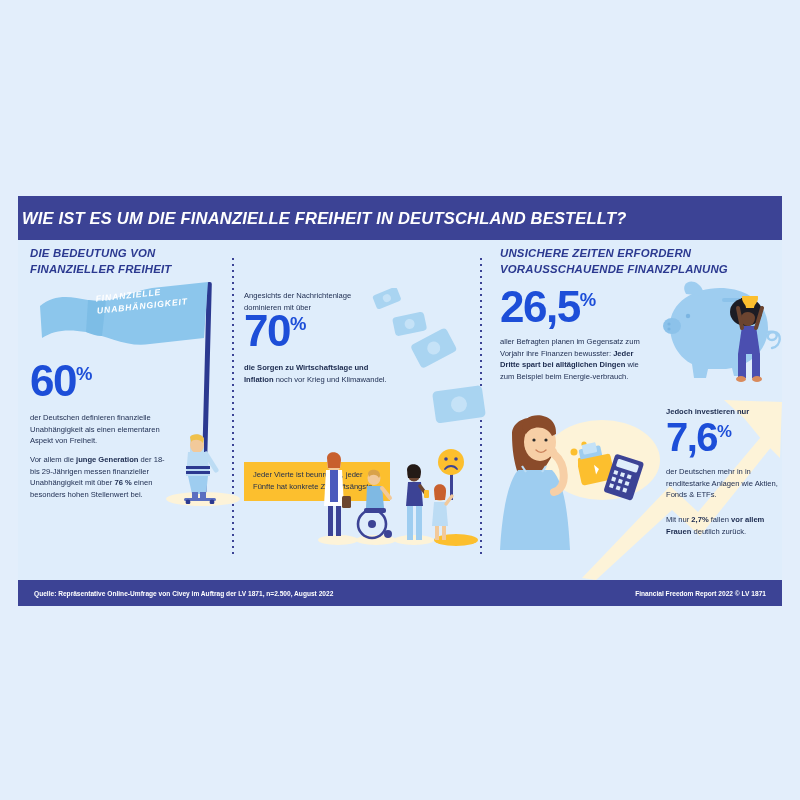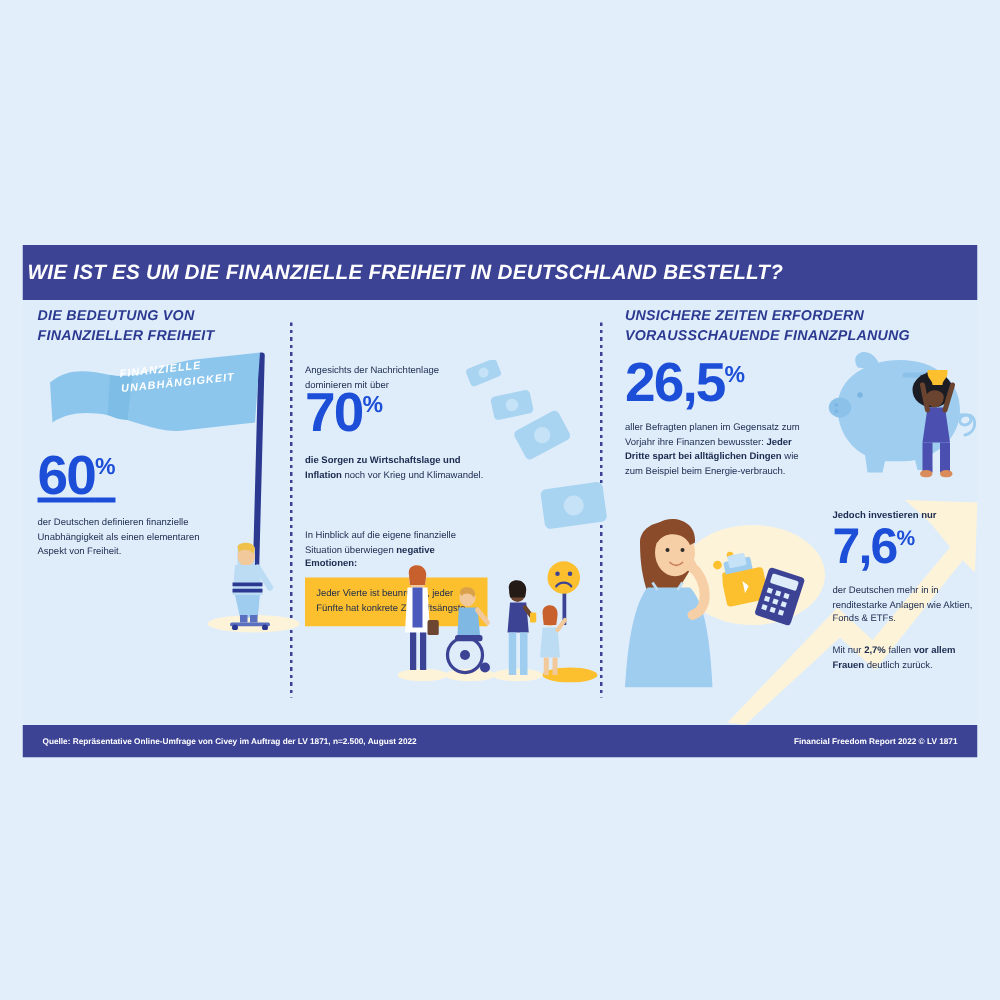--- a/index.html
+++ b/index.html
@@ -156,26 +156,27 @@
       <svg class="art" style="left:14px; top:40px;" width="180" height="68" viewBox="0 0 180 68">
         <path d="M8 26 C22 14 38 16 56 20 C78 25 96 12 120 8 L176 2 L172 58 L118 64
                  C96 68 76 56 54 52 C36 49 22 50 10 58 Z" fill="#8cc6ec"></path>
         <path d="M56 20 C62 21 68 21 74 20 L70 56 C64 56 59 54 54 52 Z" fill="#7dbde6"></path>
       </svg>
       <div class="art" style="left:78px; top:48px; width:110px; transform:rotate(-6deg);">
         <div style="color:#fff; font-size:8.6px; font-weight:bold; font-style:italic; letter-spacing:0.9px;">FINANZIELLE</div>
         <div style="color:#fff; font-size:8.6px; font-weight:bold; font-style:italic; letter-spacing:0.9px; margin-top:2px;">UNABHÄNGIGKEIT</div>
       </div>
 
-      <div class="bignum" style="position:absolute; left:12px; top:122px; font-size:44px;text-decoration:underline;">
+      <div class="bignum" style="position:absolute; left:12px; top:122px; font-size:44px;">
         <span>60</span><span class="pct">%</span>
       </div>
 
       <div class="para" style="position:absolute; left:12px; top:172px; width:138px;">der Deutschen definieren finanzielle Unabhängigkeit als einen elementaren Aspekt von Freiheit.</div>
 
+      <div class="para" style="position:absolute; left:12px; top:214px; width:144px;"><span>Vor allem die </span><b>junge Generation</b><span> der 18- bis 29-Jährigen messen finanzieller Unabhängigkeit mit über </span><b>76 %</b><span> einen besonders hohen Stellenwert bei.</span></div>
 
       <div class="ground-a"></div>
       <svg class="art" style="left:152px; top:192px;" width="60" height="72" viewBox="0 0 60 72">
         <path d="M20 6 C20 1 34 1 34 8 L34 20 L20 20 Z" fill="#bcdcf4"></path>
         <ellipse cx="27" cy="13" rx="7" ry="8" fill="#f2c99a"></ellipse>
         <path d="M20 5 C22 1 33 1 34 7 L33 11 C30 7 23 7 21 10 Z" fill="#f0c14b"></path>
         <path d="M18 20 L37 20 L40 44 L16 44 Z" fill="#bcdcf4"></path>
         <rect x="16" y="34" width="24" height="3" fill="#2b3990"></rect>
         <rect x="16" y="39" width="24" height="3" fill="#2b3990"></rect>
         <path d="M18 44 L38 44 L36 62 L22 62 Z" fill="#9ecdf0"></path>
@@ -213,21 +214,20 @@
       </svg>
 
       <div class="para" style="position:absolute; left:6px; top:50px; width:130px;">Angesichts der Nachrichtenlage dominieren mit über</div>
 
       <div class="bignum" style="position:absolute; left:6px; top:72px; font-size:44px;">
         <span>70</span><span class="pct">%</span>
       </div>
 
       <div class="para" style="position:absolute; left:6px; top:122px; width:148px;"><b>die Sorgen zu Wirtschaftslage und Inflation</b><span> noch vor Krieg und Klimawandel.</span></div>
 
-      <div class="para" style="position:absolute; left:6px; top:182px; width:140px;"><span>In Hinblick auf die eigene finanzielle Situation überwiegen </span><b>negative Emotionen:</b></div>
 
       <div class="highlight-box" style="position:absolute; left:6px; top:222px; width:146px;"><b>Jeder Vierte</b><span> ist beunruhigt, </span><b>jeder Fünfte</b><span> hat konkrete </span><b>Zukunftsängste.</b></div>
 
       <svg class="art" style="left:78px; top:206px;" width="170" height="100" viewBox="0 0 170 100">
 
         <ellipse cx="22" cy="94" rx="20" ry="5" fill="#fdf3d8"></ellipse>
         <ellipse cx="60" cy="94" rx="20" ry="5" fill="#fdf3d8"></ellipse>
         <ellipse cx="98" cy="94" rx="20" ry="5" fill="#fdf3d8"></ellipse>
         <ellipse cx="140" cy="94" rx="22" ry="6" fill="#fcbf2e"></ellipse>
 

